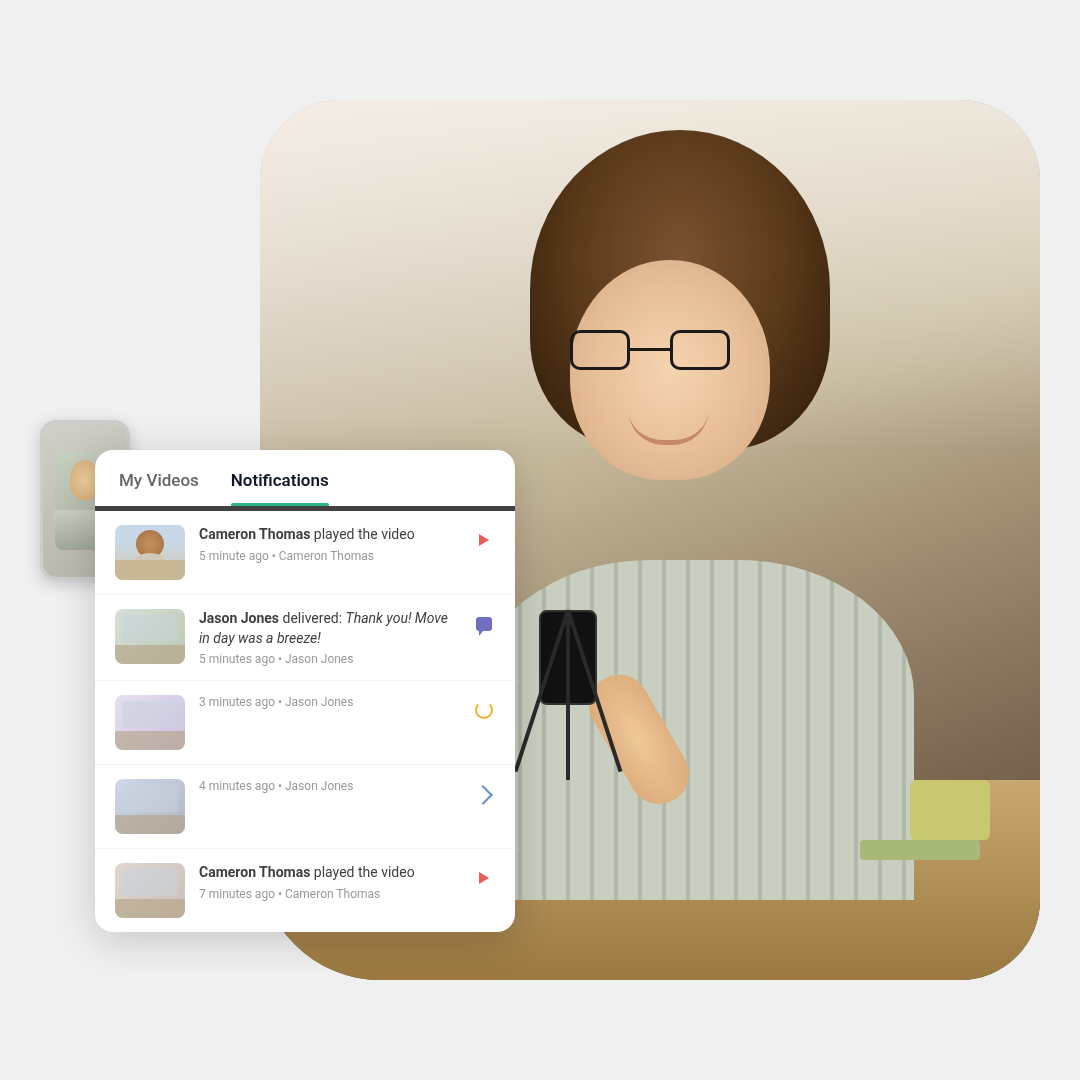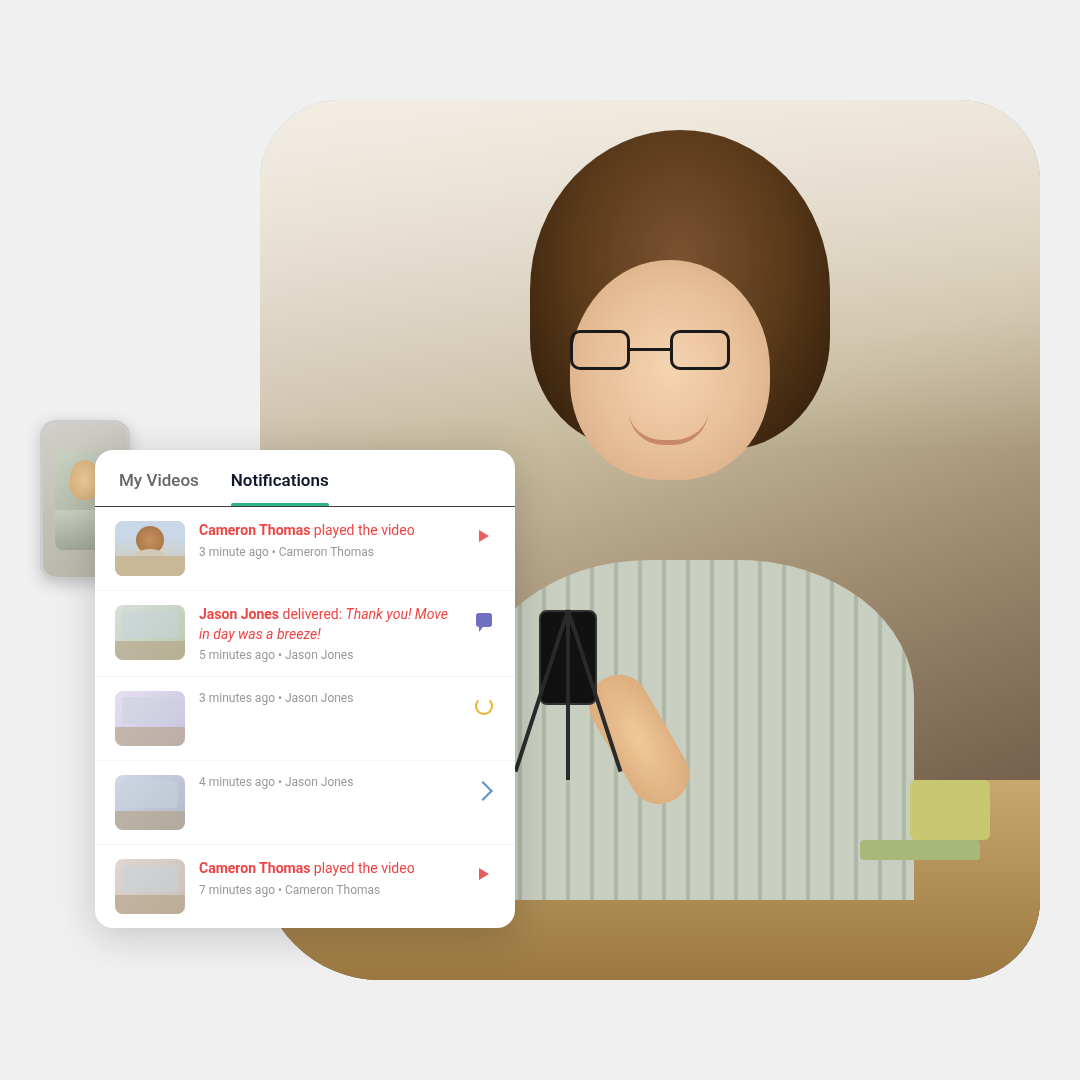--- a/index.html
+++ b/index.html
@@ -80,21 +80,21 @@
       box-shadow: 0 8px 40px rgba(0,0,0,0.18);
       z-index: 10;
       overflow: hidden;
     }
 
     
     .panel-tabs {
       display: flex;
       align-items: center;
       padding: 20px 24px 0;
-      border-bottom: 1px solid #404040;
+      border-bottom: 5px solid #404040;
       gap: 32px;
     }
 
     .tab {
       padding-bottom: 16px;
       font-size: 17px;
       font-weight: 500;
       color: #666;
       cursor: pointer;
       position: relative;
@@ -189,21 +189,21 @@
     }
 
     .notif-content {
       flex: 1;
       min-width: 0;
     }
 
     .notif-title {
       font-size: 14px;
       line-height: 1.4;
-      color: #ef4444;
+      color: #404040;
       margin-bottom: 4px;
     }
 
     .notif-title strong {
       font-weight: 700;
     }
 
     .notif-title em {
       font-style: italic;
     }
@@ -355,21 +355,21 @@
         <div class="thumb-person">
           <div style="position:absolute;top:5px;left:50%;transform:translateX(-50%);width:28px;height:28px;background:radial-gradient(ellipse,#c89060 0%,#a07040 100%);border-radius:50%;"></div>
           <div style="position:absolute;top:28px;left:50%;transform:translateX(-50%);width:36px;height:25px;background:#d0c8b8;border-radius:50% 50% 0 0;"></div>
           <div style="position:absolute;bottom:0;left:0;right:0;height:20px;background:#c8b898;"></div>
         </div>
       </div>
       <div class="notif-content">
         <div class="notif-title">
           <strong>Cameron Thomas</strong><span> played the video</span>
         </div>
-        <div class="notif-meta">3 minute ago • Cameron Thomas</div>
+        <div class="notif-meta">5 minute ago • Cameron Thomas</div>
       </div>
       <div class="notif-icon icon-play">
         <div class="play-triangle"></div>
       </div>
     </div>
 
     <div class="notification-item">
       <div class="notif-thumbnail thumb-2">
         <div class="thumb-room"></div>
       </div>

